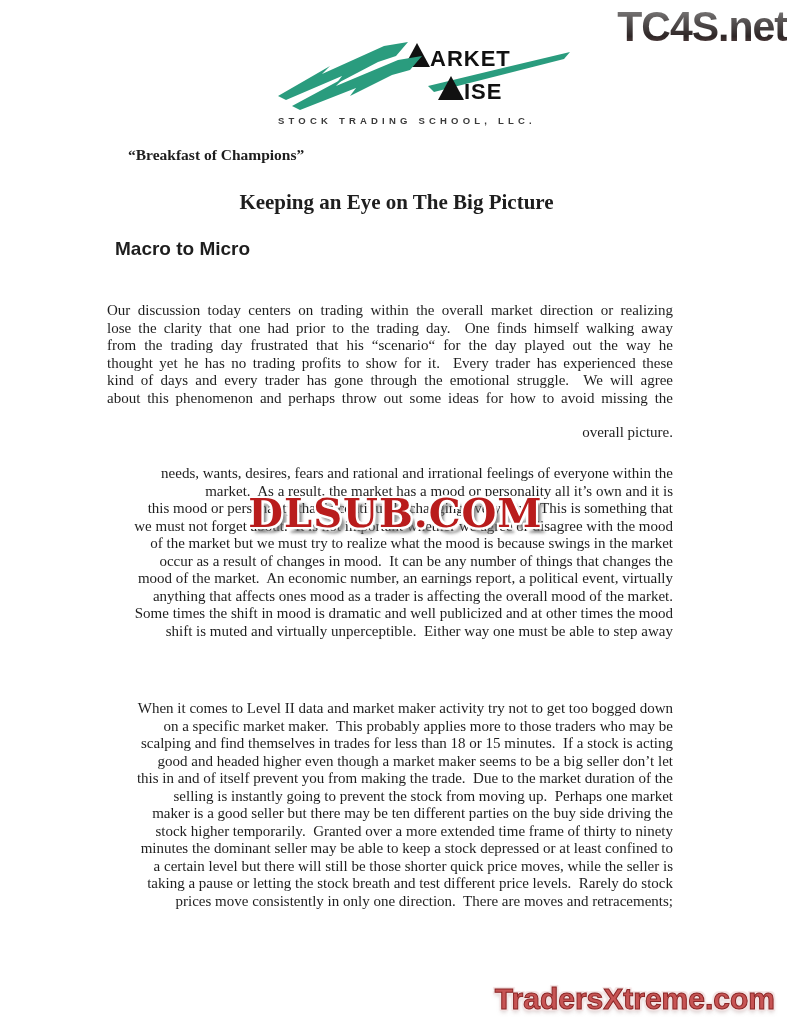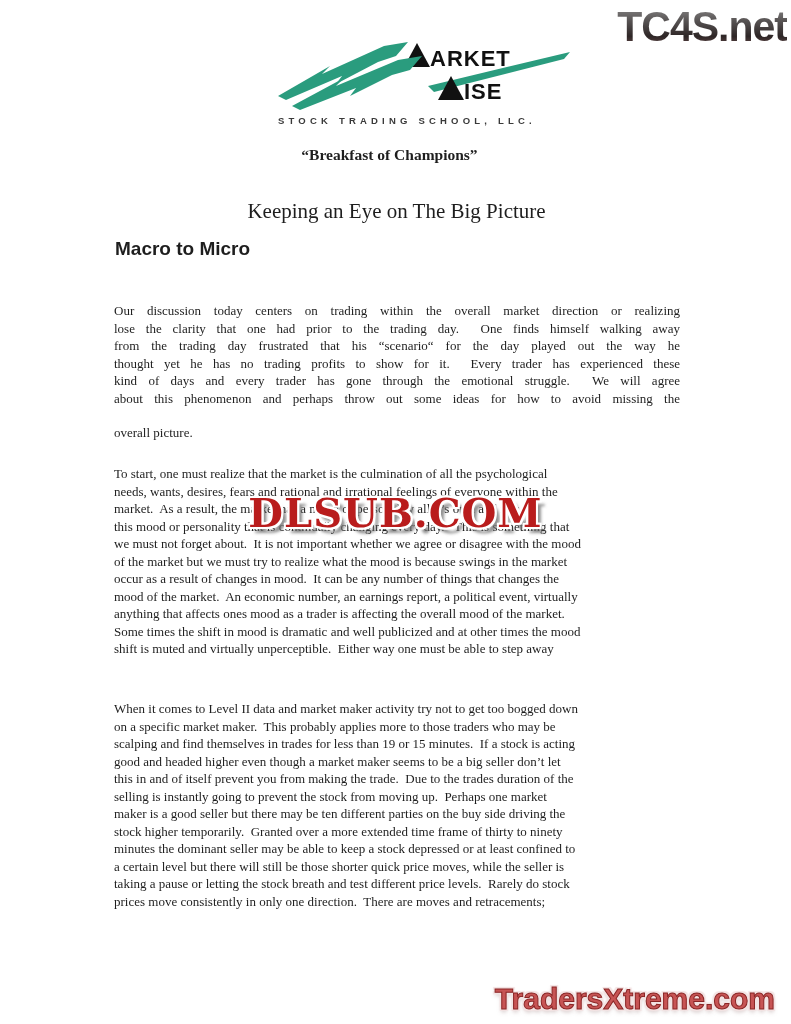--- a/index.html
+++ b/index.html
@@ -20,34 +20,34 @@
   
   .logo-wrap{position:absolute;left:278px;top:40px;width:300px;}
   .logo-svg{display:block;}
   .school-line{
     margin-top:3px;width:222px;text-align:center;
     font-family:"Liberation Sans",sans-serif;font-size:9.5px;font-weight:bold;
     letter-spacing:4.2px;color:#3a3a3a;white-space:nowrap;
   }
   
   .h-sub{
-    position:absolute;left:108px;width:563px;text-align:center;top:146px;
+    position:absolute;left:128px;width:563px;text-align:left;top:146px;
     font-size:15.5px;font-weight:bold;
   }
   .h-title{
-    position:absolute;left:115px;width:563px;text-align:center;top:199px;
-    font-size:21px;font-weight:normal;
+    position:absolute;left:115px;width:563px;text-align:center;top:190px;
+    font-size:21px;font-weight:bold;
   }
   .h-sub2{
     position:absolute;left:115px;width:563px;text-align:left;top:238px;
     font-family:"Liberation Sans",sans-serif;font-size:19px;font-weight:bold;
   }
   
-  .para{position:absolute;left:114px;width:566px;font-size:13px;line-height:17.5px;}
-  .para div{min-height:17.5px;}
+  .para{position:absolute;left:107px;width:566px;font-size:15px;line-height:17.5px;}
+  .para div{min-height:17.5px;text-align:right;}
   .jline{text-align:justify;text-align-last:justify;white-space:pre-wrap;}
   .line{white-space:pre;}
   #p1a{top:302px;}
   #p1b{top:424px;}
   #p2{top:465px;}
   #p3{top:700px;}
   
   .dlsub{
     position:absolute;top:489px;left:50%;transform:translateX(-50%);
     font-family:"DejaVu Serif",serif;font-weight:bold;
@@ -106,39 +106,38 @@
       <div class="jline">from the trading day frustrated that his “scenario“ for the day played out the way he</div>
       <div class="jline">thought yet he has no trading profits to show for it.  Every trader has experienced these</div>
       <div class="jline">kind of days and every trader has gone through the emotional struggle.  We will agree</div>
       <div class="jline">about this phenomenon and perhaps throw out some ideas for how to avoid missing the</div>
     </div>
   <div class="para" id="p1b">
     <div class="line">overall picture.</div>
   </div>
 
   <div class="para" id="p2">
-      <div class="line">To start, one must realize that the market is the culmination of all the psychological</div>
       <div class="line">needs, wants, desires, fears and rational and irrational feelings of everyone within the</div>
       <div class="line">market.  As a result, the market has a mood or personality all it’s own and it is</div>
       <div class="line">this mood or personality that is continually changing every day.   This is something that</div>
       <div class="line">we must not forget about.  It is not important whether we agree or disagree with the mood</div>
       <div class="line">of the market but we must try to realize what the mood is because swings in the market</div>
       <div class="line">occur as a result of changes in mood.  It can be any number of things that changes the</div>
       <div class="line">mood of the market.  An economic number, an earnings report, a political event, virtually</div>
       <div class="line">anything that affects ones mood as a trader is affecting the overall mood of the market.</div>
       <div class="line">Some times the shift in mood is dramatic and well publicized and at other times the mood</div>
       <div class="line">shift is muted and virtually unperceptible.  Either way one must be able to step away</div>
     </div>
 
   <div class="para" id="p3">
       <div class="line">When it comes to Level II data and market maker activity try not to get too bogged down</div>
       <div class="line">on a specific market maker.  This probably applies more to those traders who may be</div>
-      <div class="line">scalping and find themselves in trades for less than 19 or 15 minutes.  If a stock is acting</div>
+      <div class="line">scalping and find themselves in trades for less than 18 or 15 minutes.  If a stock is acting</div>
       <div class="line">good and headed higher even though a market maker seems to be a big seller don’t let</div>
-      <div class="line">this in and of itself prevent you from making the trade.  Due to the trades duration of the</div>
+      <div class="line">this in and of itself prevent you from making the trade.  Due to the market duration of the</div>
       <div class="line">selling is instantly going to prevent the stock from moving up.  Perhaps one market</div>
       <div class="line">maker is a good seller but there may be ten different parties on the buy side driving the</div>
       <div class="line">stock higher temporarily.  Granted over a more extended time frame of thirty to ninety</div>
       <div class="line">minutes the dominant seller may be able to keep a stock depressed or at least confined to</div>
       <div class="line">a certain level but there will still be those shorter quick price moves, while the seller is</div>
       <div class="line">taking a pause or letting the stock breath and test different price levels.  Rarely do stock</div>
       <div class="line">prices move consistently in only one direction.  There are moves and retracements;</div>
     </div>
 
   <div class="dlsub">DLSUB.COM</div>

